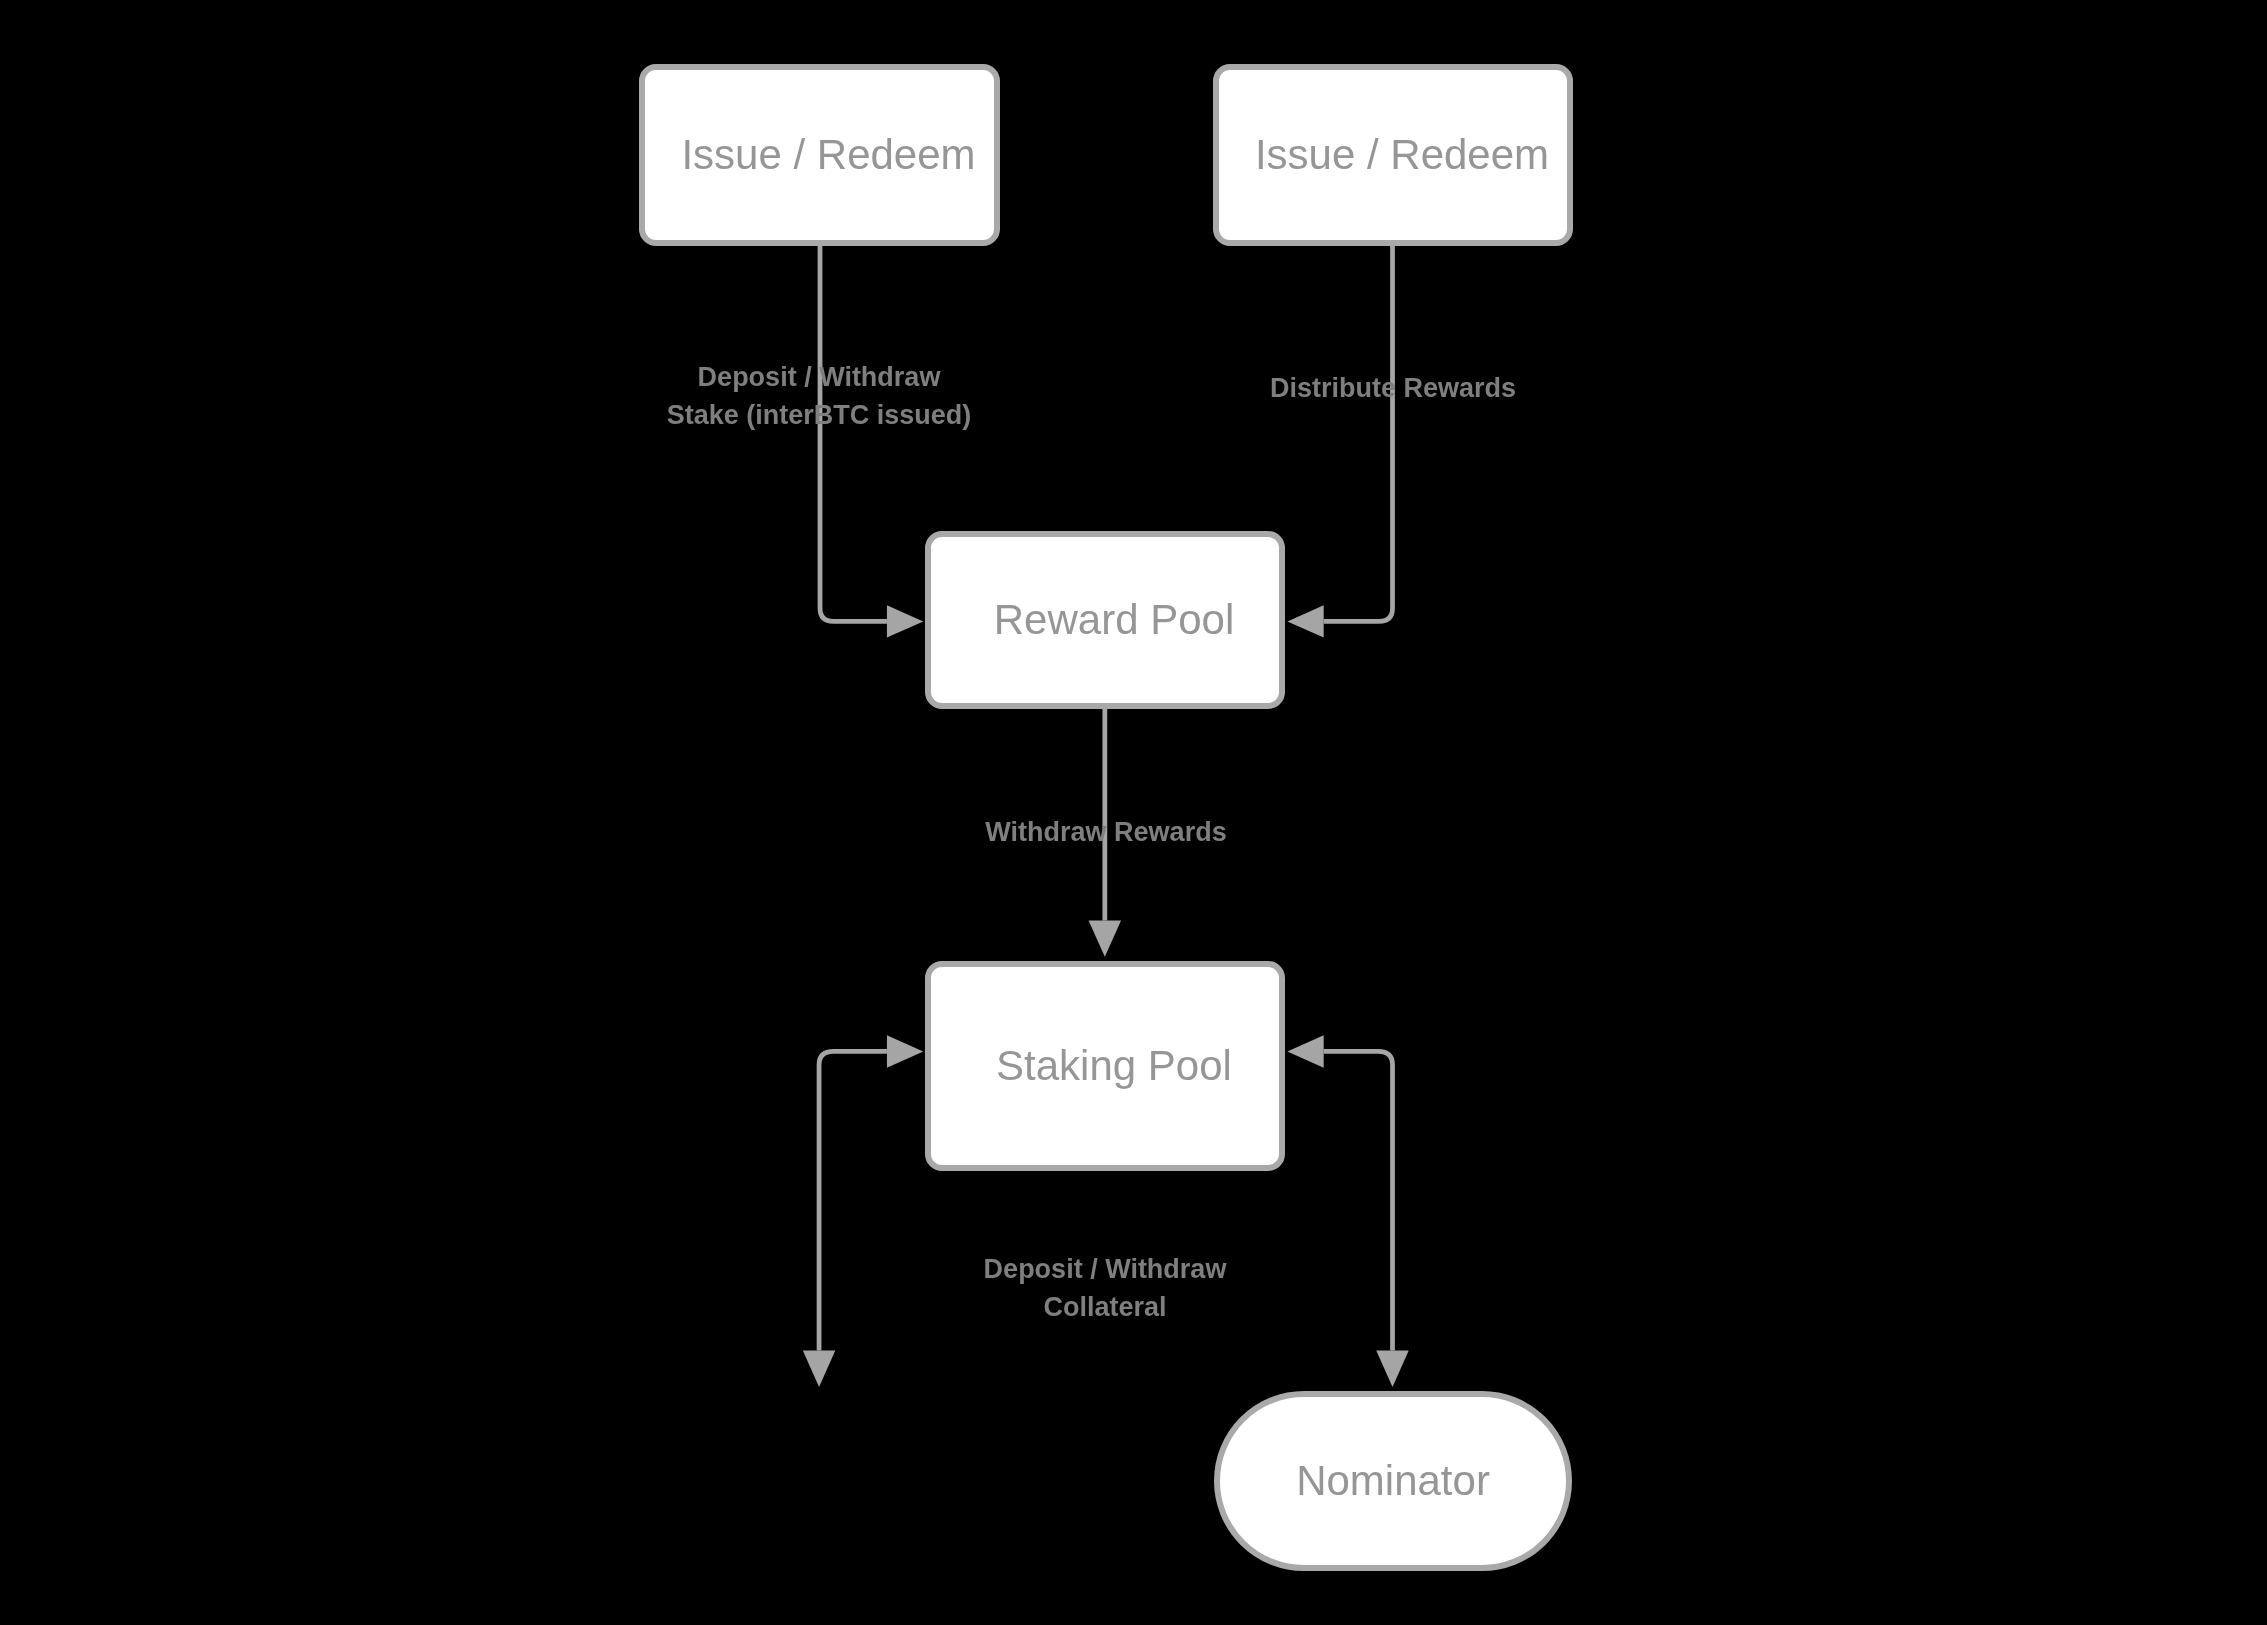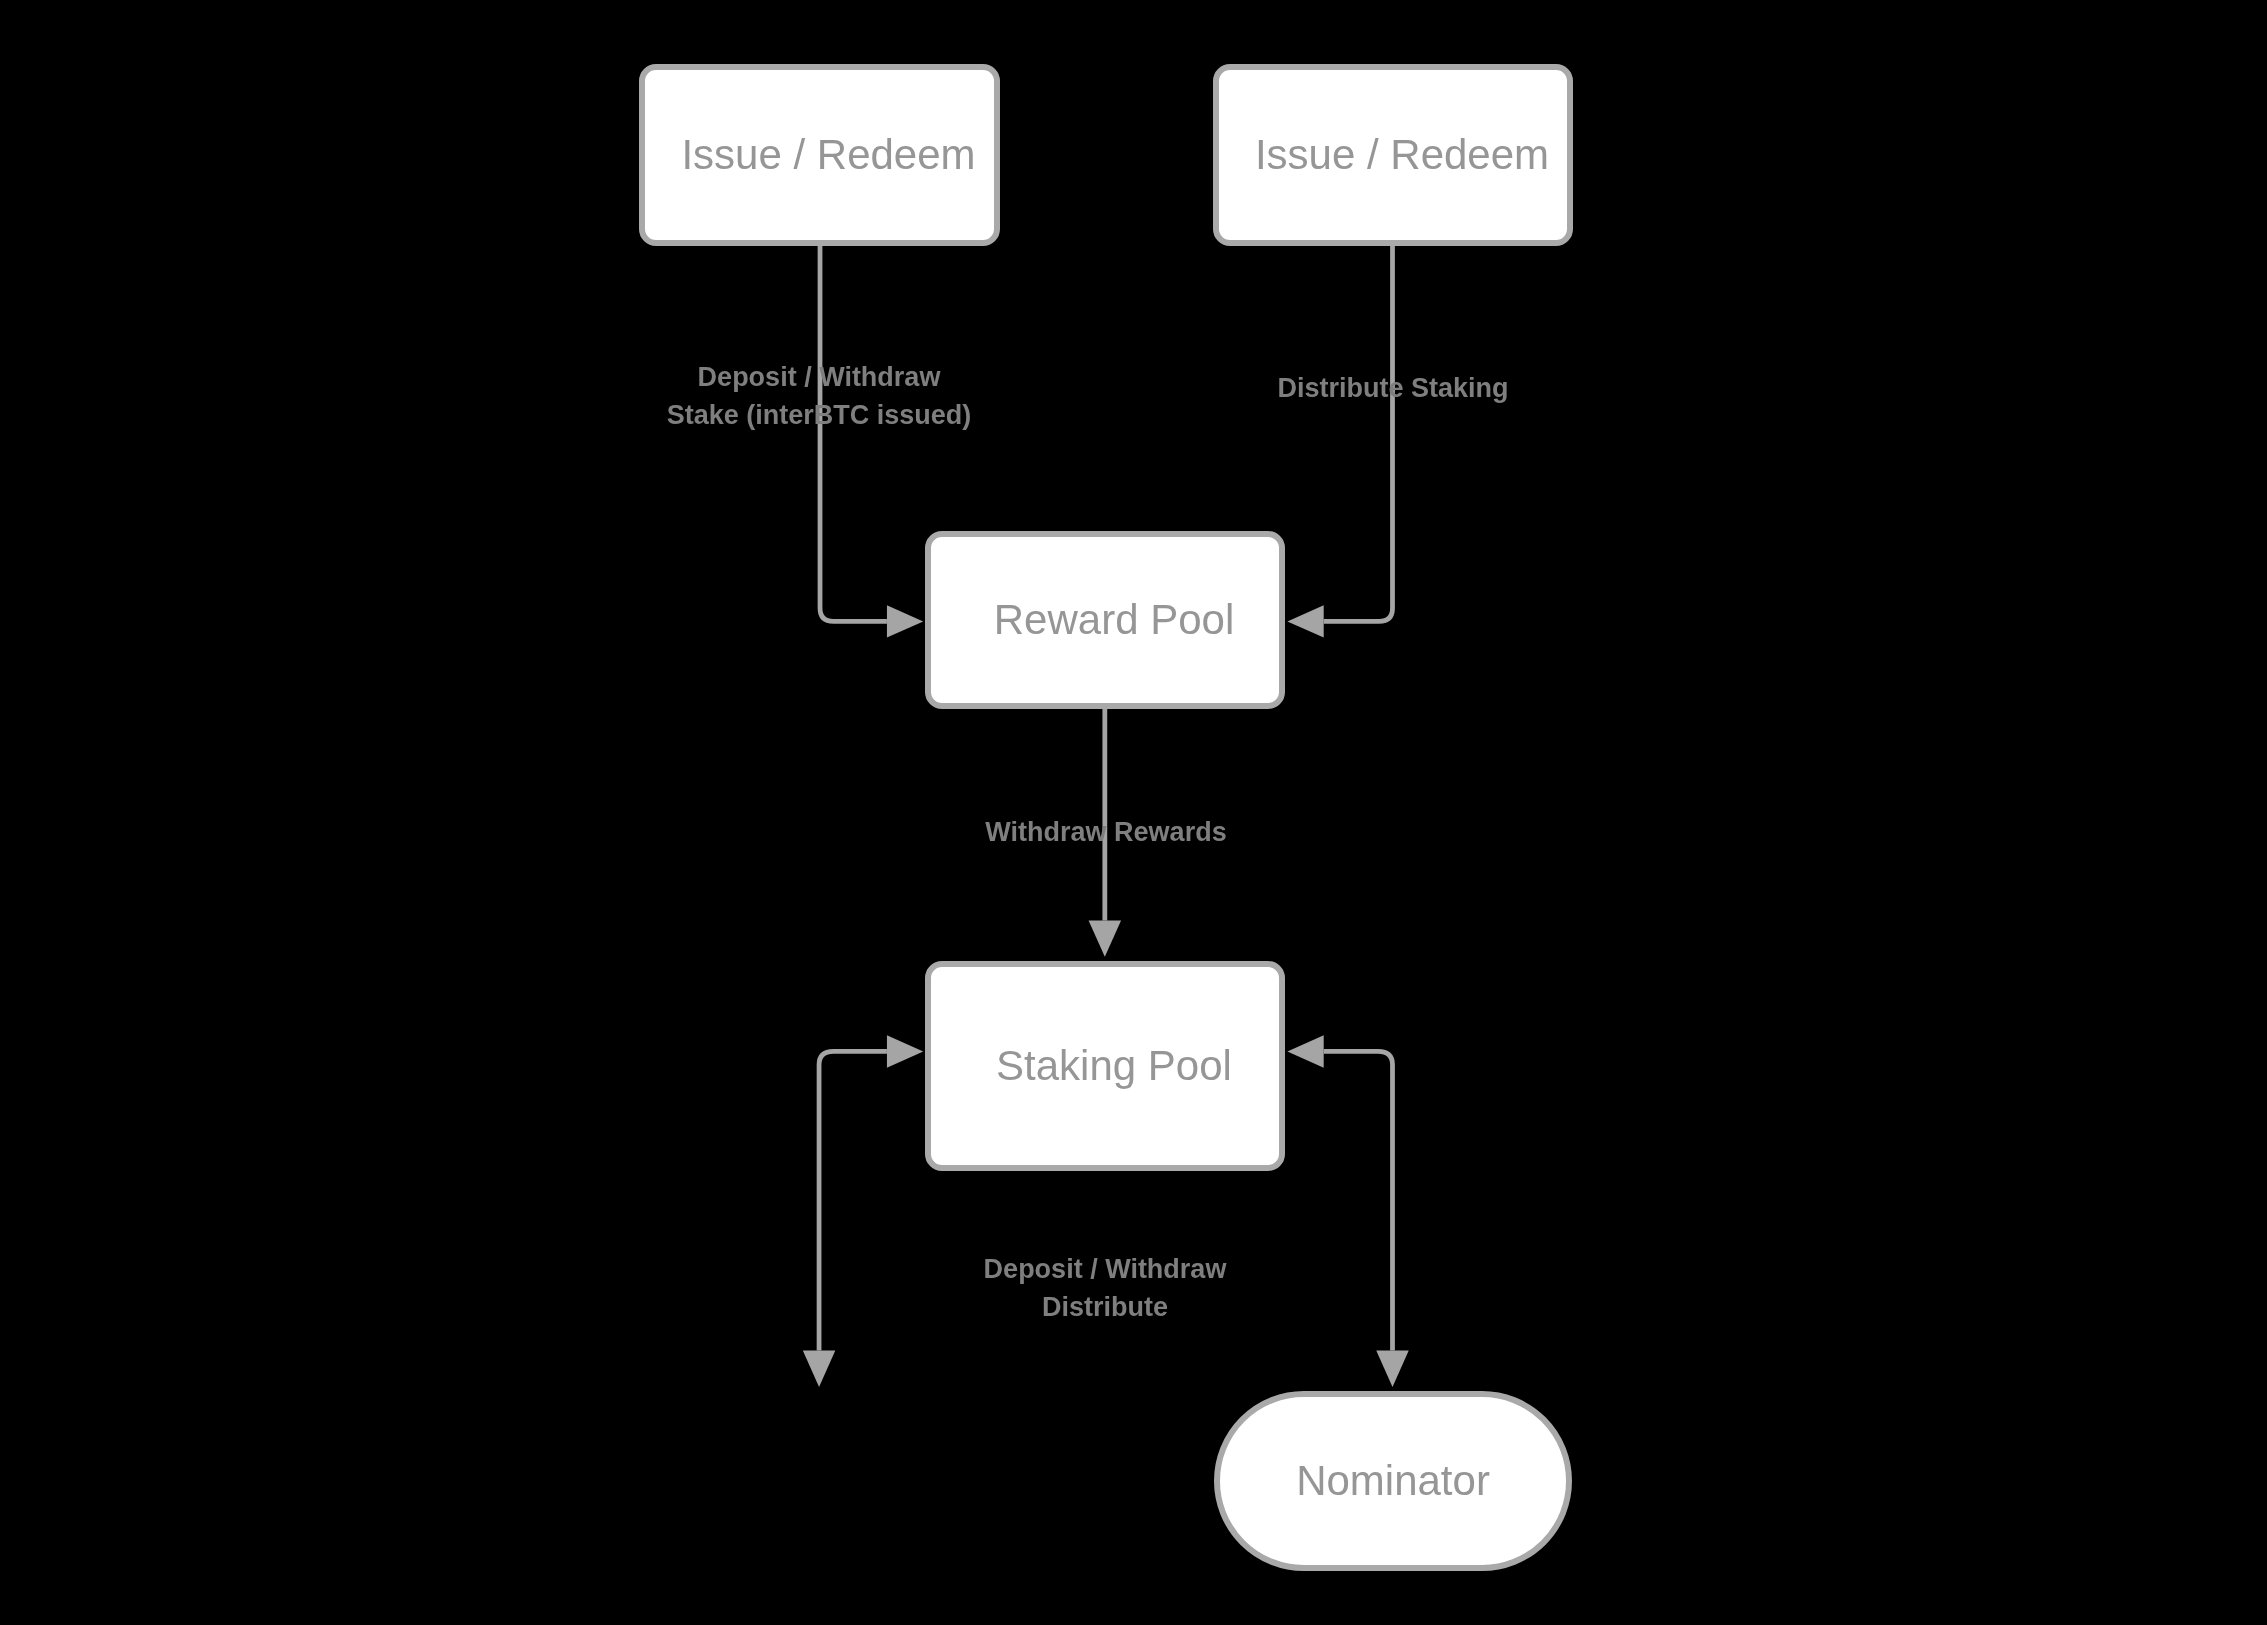--- a/index.html
+++ b/index.html
@@ -115,26 +115,26 @@
   <div class="node stadium" style="left:1214px; top:1391px; width:358px; height:180px;">
     <span>Nominator</span>
   </div>
 
   <div class="edge-label" style="left:819px; top:358px;">
     <div>Deposit / Withdraw</div>
     <div>Stake (interBTC issued)</div>
   </div>
 
   <div class="edge-label" style="left:1393px; top:369px;">
-    <div>Distribute Staking</div>
+    <div>Distribute Rewards</div>
   </div>
 
   <div class="edge-label" style="left:1106px; top:813px;">
     <div>Withdraw Rewards</div>
   </div>
 
   <div class="edge-label" style="left:1105px; top:1250px;">
     <div>Deposit / Withdraw</div>
-    <div>Distribute</div>
+    <div>Collateral</div>
   </div>
 
 </div>
 
 
 </body></html>

